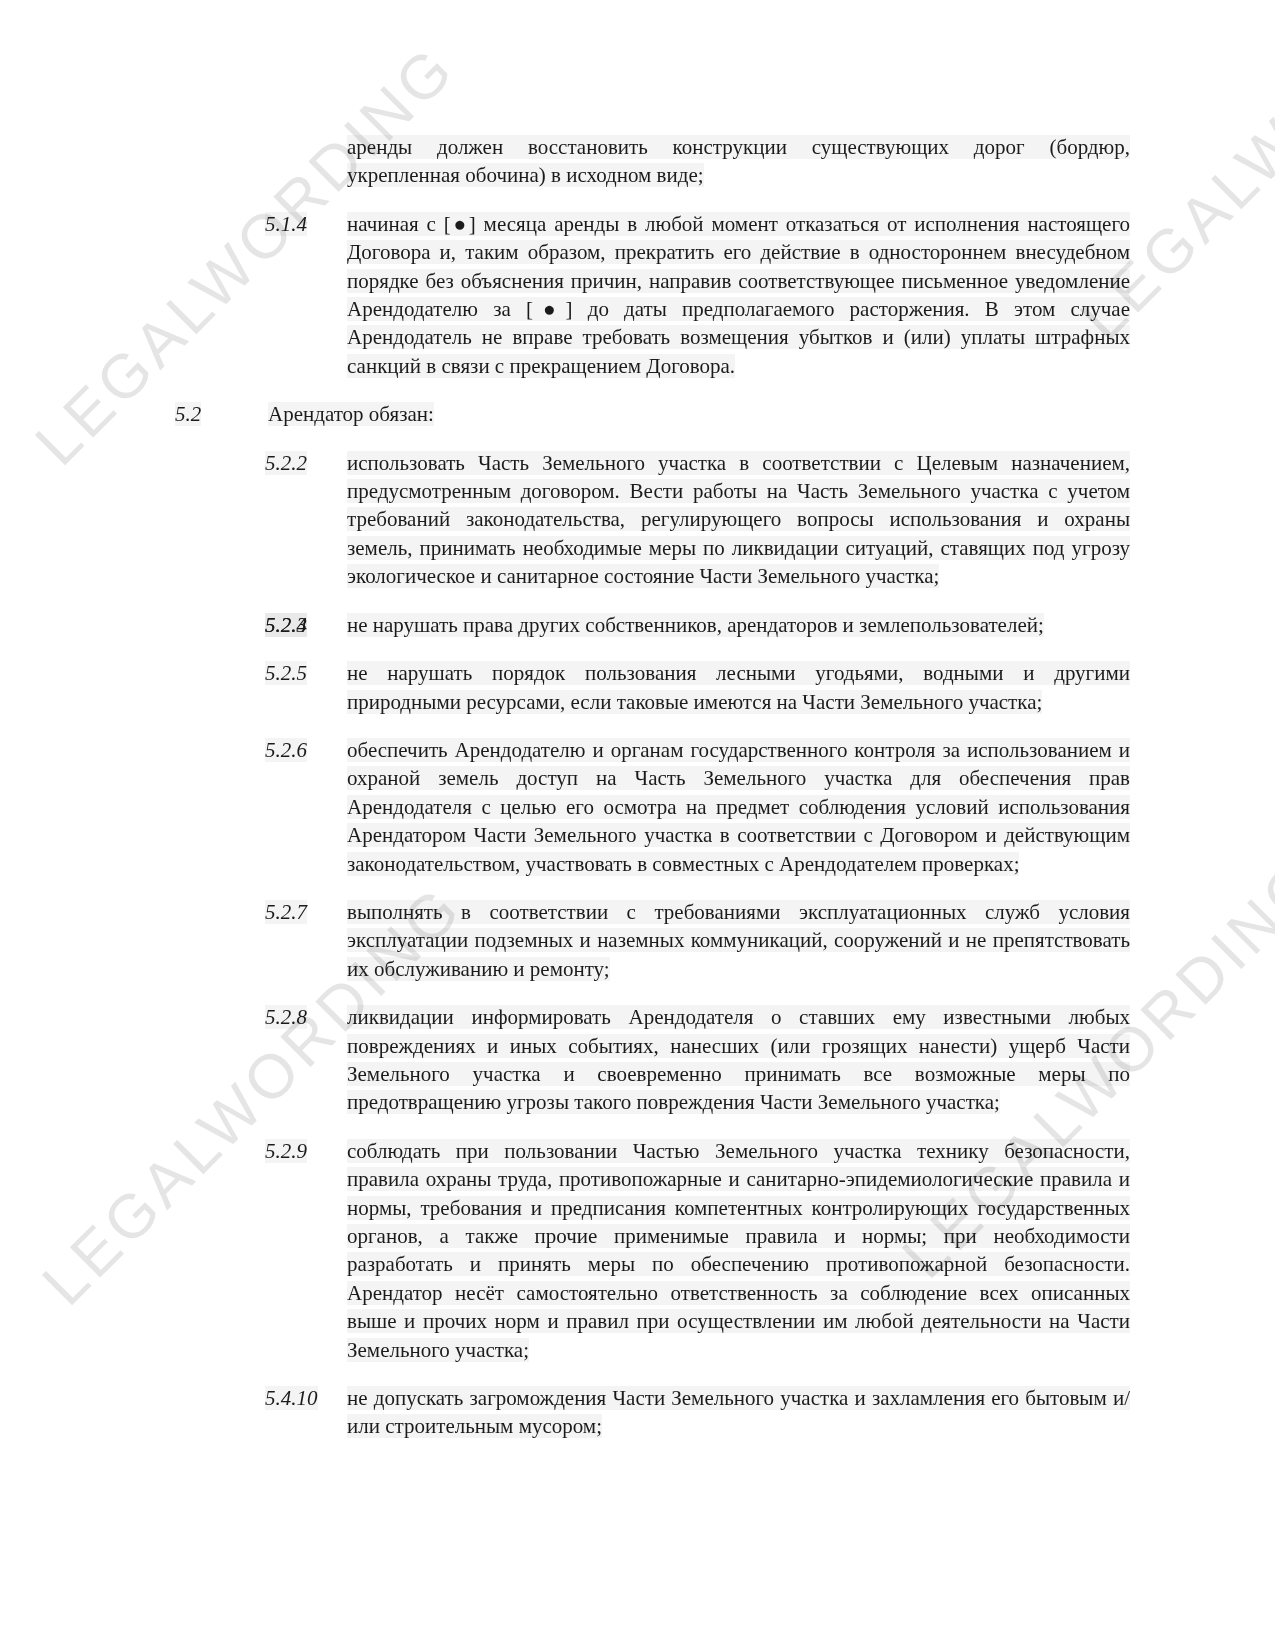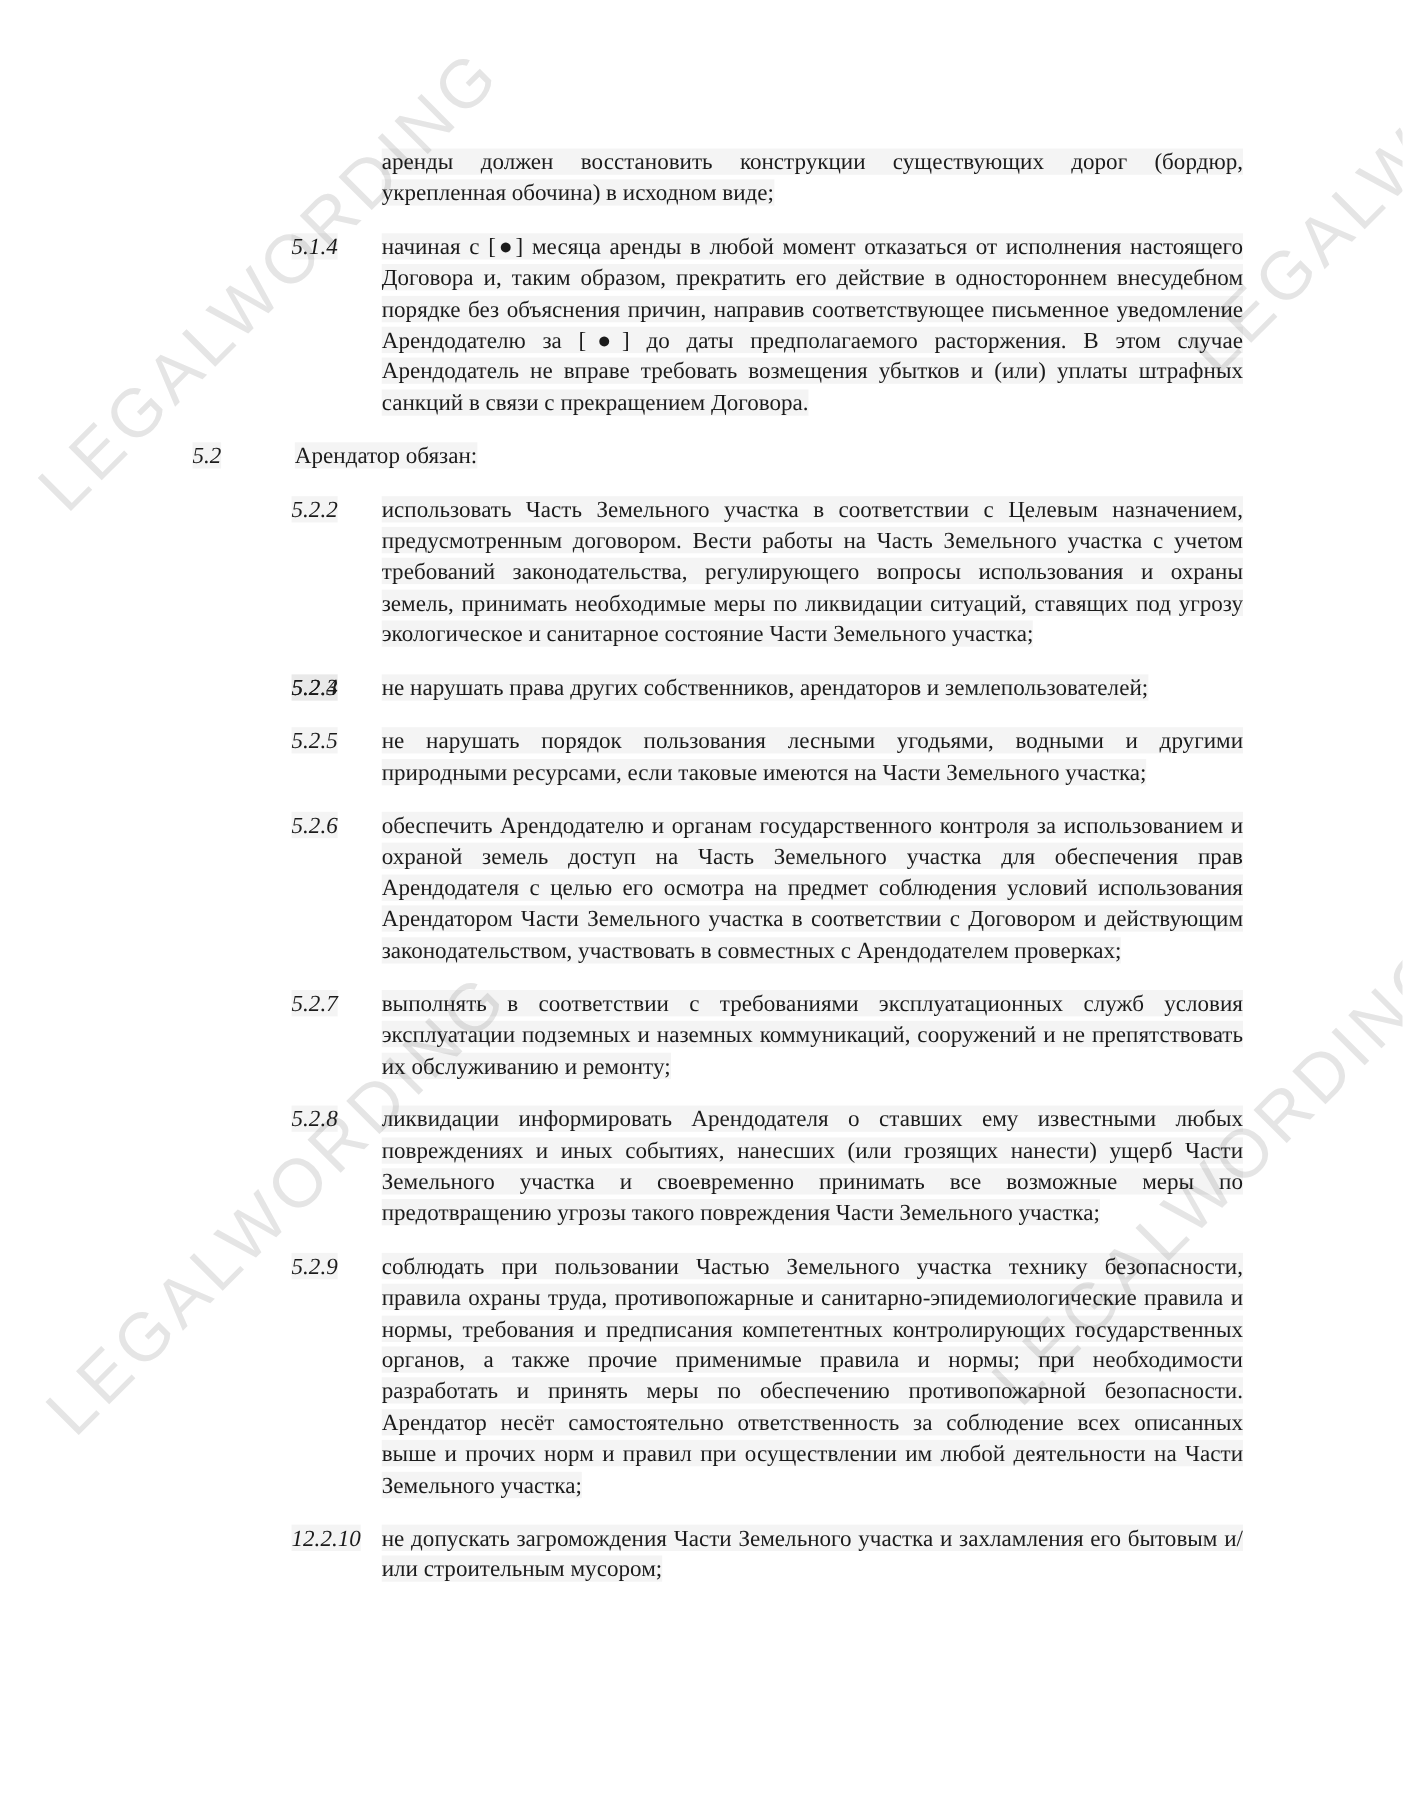--- a/index.html
+++ b/index.html
@@ -115,16 +115,16 @@
     </div>
     <div class="clause">
       <span class="num"><span class="shade">5.2.8</span></span>
       <div class="body"><span class="shade">ликвидации информировать Арендодателя о ставших ему известными любых повреждениях и иных событиях, нанесших (или грозящих нанести) ущерб Части Земельного участка и своевременно принимать все возможные меры по предотвращению угрозы такого повреждения Части Земельного участка;</span></div>
     </div>
     <div class="clause">
       <span class="num"><span class="shade">5.2.9</span></span>
       <div class="body"><span class="shade">соблюдать при пользовании Частью Земельного участка технику безопасности, правила охраны труда, противопожарные и санитарно-эпидемиологические правила и нормы, требования и предписания компетентных контролирующих государственных органов, а также прочие применимые правила и нормы; при необходимости разработать и принять меры по обеспечению противопожарной безопасности. Арендатор несёт самостоятельно ответственность за соблюдение всех описанных выше и прочих норм и правил при осуществлении им любой деятельности на Части Земельного участка;</span></div>
     </div>
     <div class="clause">
-      <span class="num"><span class="shade">12.2.10</span></span>
+      <span class="num"><span class="shade">5.4.10</span></span>
       <div class="body"><span class="shade">не допускать загромождения Части Земельного участка и захламления его бытовым и/или строительным мусором;</span></div>
     </div>
   </main>
 
 </body></html>

